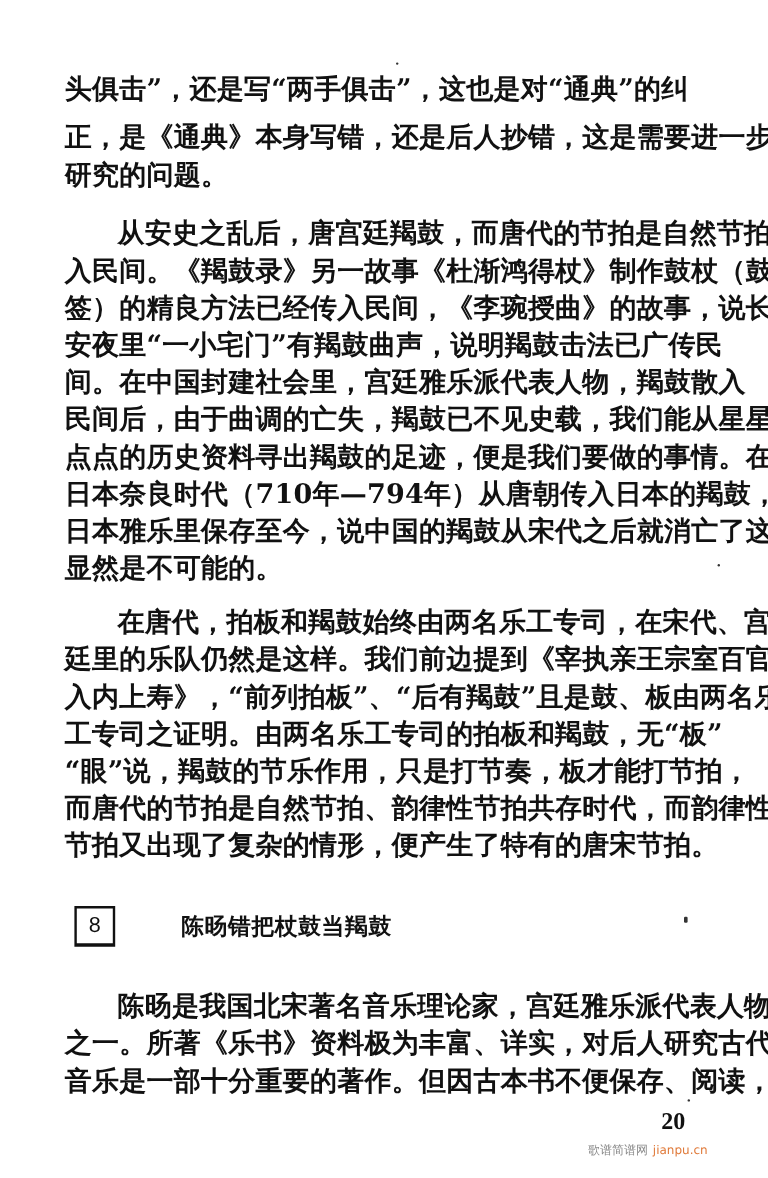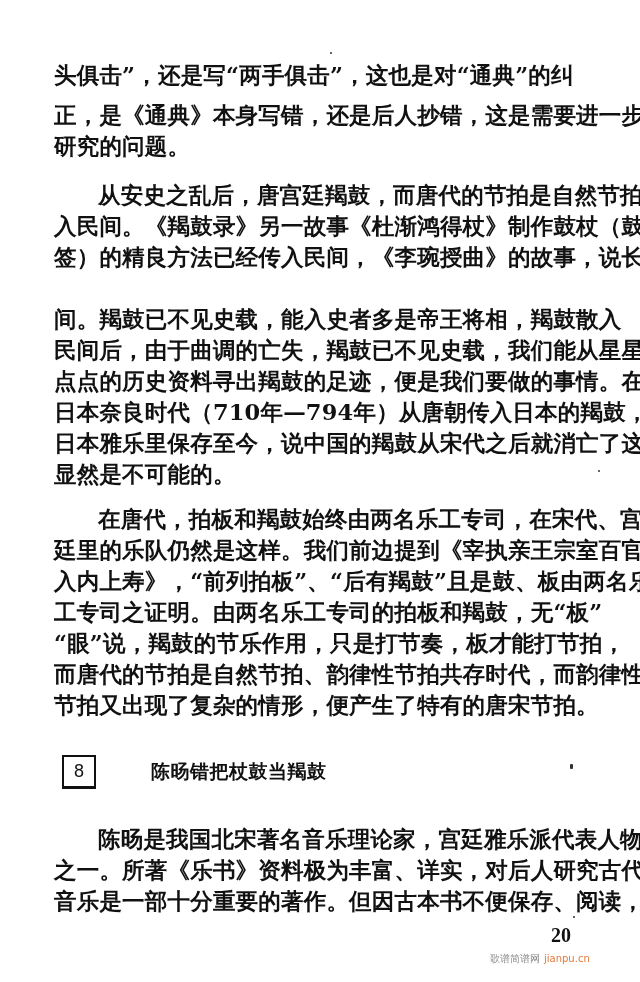--- a/index.html
+++ b/index.html
@@ -86,21 +86,22 @@
 
 <div class="page">
 
   <div class="line" style="top:60px;">头俱击”，还是写“两手俱击”，这也是对“通典”的纠</div>
   <div class="line" style="top:100px;">正，是《通典》本身写错，还是后人抄错，这是需要进一步</div>
   <div class="line" style="top:131px;">研究的问题。</div>
 
   <div class="line indent" style="top:180px;">从安史之乱后，唐宫廷羯鼓，而唐代的节拍是自然节拍</div>
   <div class="line" style="top:211px;">入民间。《羯鼓录》另一故事《杜渐鸿得杖》制作鼓杖（鼓</div>
   <div class="line" style="top:242px;">签）的精良方法已经传入民间，《李琬授曲》的故事，说长</div>
-  <div class="line" style="top:304px;">间。羯鼓已不见史载，能入史者多是帝王将相，羯鼓散入</div>
+  <div class="line" style="top:273px;">安夜里“一小宅门”有羯鼓曲声，说明羯鼓击法已广传民</div>
+  <div class="line" style="top:304px;">间。在中国封建社会里，宫廷雅乐派代表人物，羯鼓散入</div>
   <div class="line" style="top:335px;">民间后，由于曲调的亡失，羯鼓已不见史载，我们能从星星</div>
   <div class="line" style="top:366px;">点点的历史资料寻出羯鼓的足迹，便是我们要做的事情。在</div>
   <div class="line" style="top:397px;">日本奈良时代（710年—794年）从唐朝传入日本的羯鼓，在</div>
   <div class="line" style="top:459px;">显然是不可能的。</div>
   <div class="line" style="top:428px;">日本雅乐里保存至今，说中国的羯鼓从宋代之后就消亡了这</div>
 
   <div class="line indent" style="top:504px;">在唐代，拍板和羯鼓始终由两名乐工专司，在宋代、宫</div>
   <div class="line" style="top:535px;">廷里的乐队仍然是这样。我们前边提到《宰执亲王宗室百官</div>
   <div class="line" style="top:566px;">入内上寿》，“前列拍板”、“后有羯鼓”且是鼓、板由两名乐</div>
   <div class="line" style="top:597px;">工专司之证明。由两名乐工专司的拍板和羯鼓，无“板”</div>

